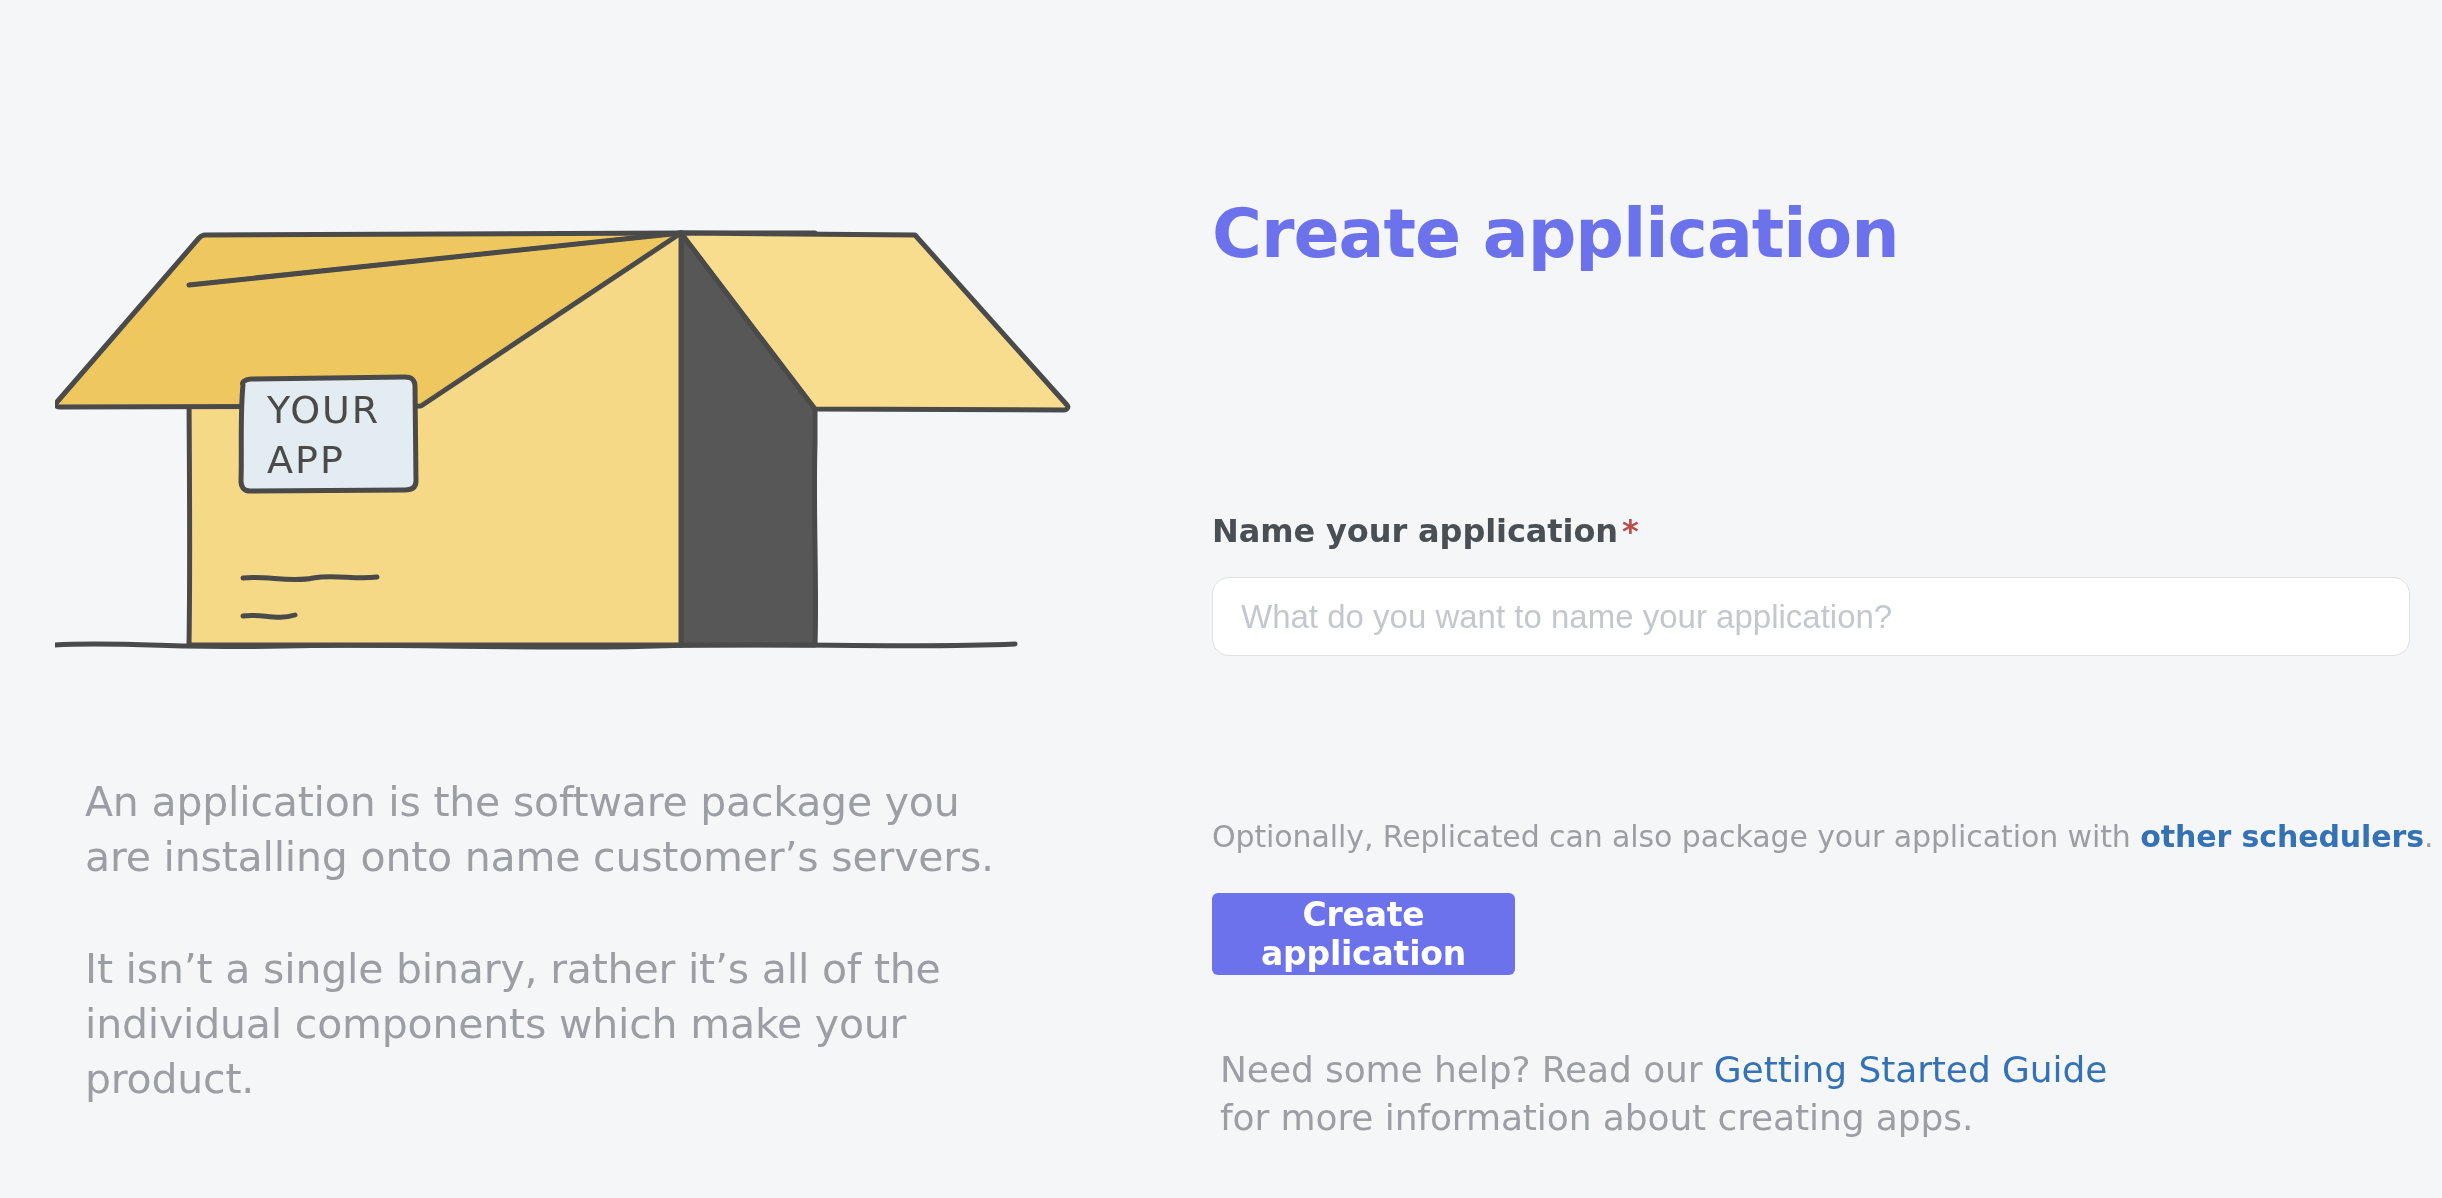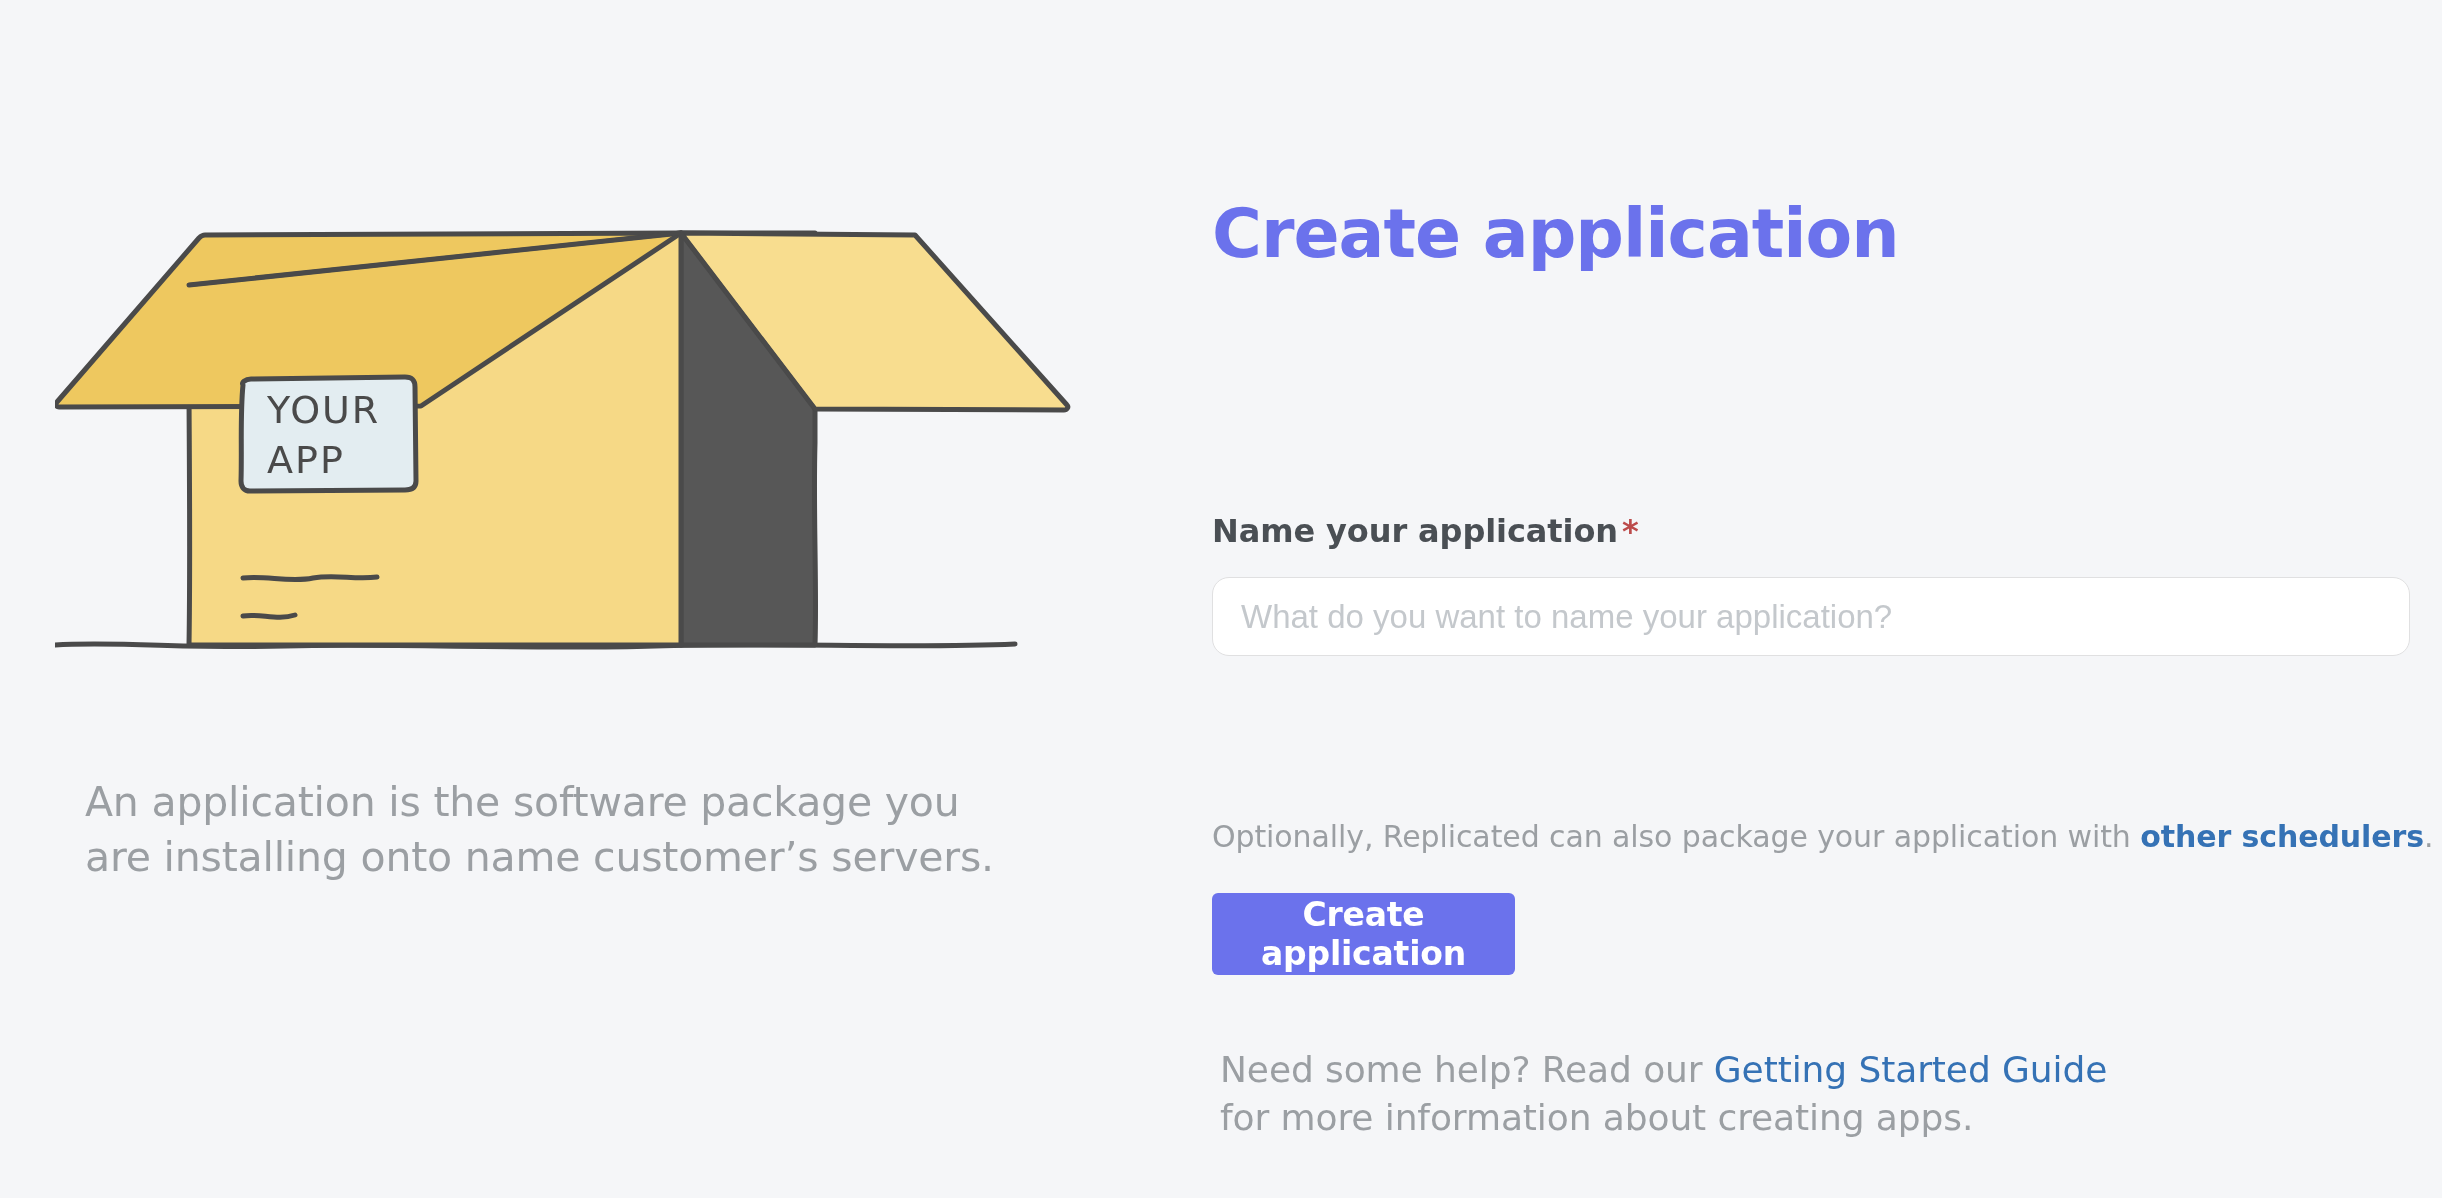--- a/index.html
+++ b/index.html
@@ -219,20 +219,21 @@
         <text x="212" y="238" font-family="DejaVu Sans, sans-serif" font-size="38" fill="#4a4a4a" letter-spacing="2">YOUR</text>
         <text x="212" y="288" font-family="DejaVu Sans, sans-serif" font-size="38" fill="#4a4a4a" letter-spacing="2">APP</text>
 
         <path d="M188 393 C 210 390, 235 398, 258 393 C 280 389, 300 395, 322 392" fill="none" stroke="#4a4a4a" stroke-width="5" stroke-linecap="round"></path>
         <path d="M188 431 C 205 428, 222 436, 240 430" fill="none" stroke="#4a4a4a" stroke-width="5" stroke-linecap="round"></path>
       </svg>
     </div>
 
     <div class="left-copy">
       <p>An application is the software package you are installing onto name customer’s servers.</p>
+      <p>It isn’t a single binary, rather it’s all of the individual components which make your product.</p>
     </div>
   </div>
 
   <div class="right-col">
 
     <h1 class="page-title">Create application</h1>
 
 
     <div class="field-label">
       <span>Name your application</span><span class="required-star">*</span>

